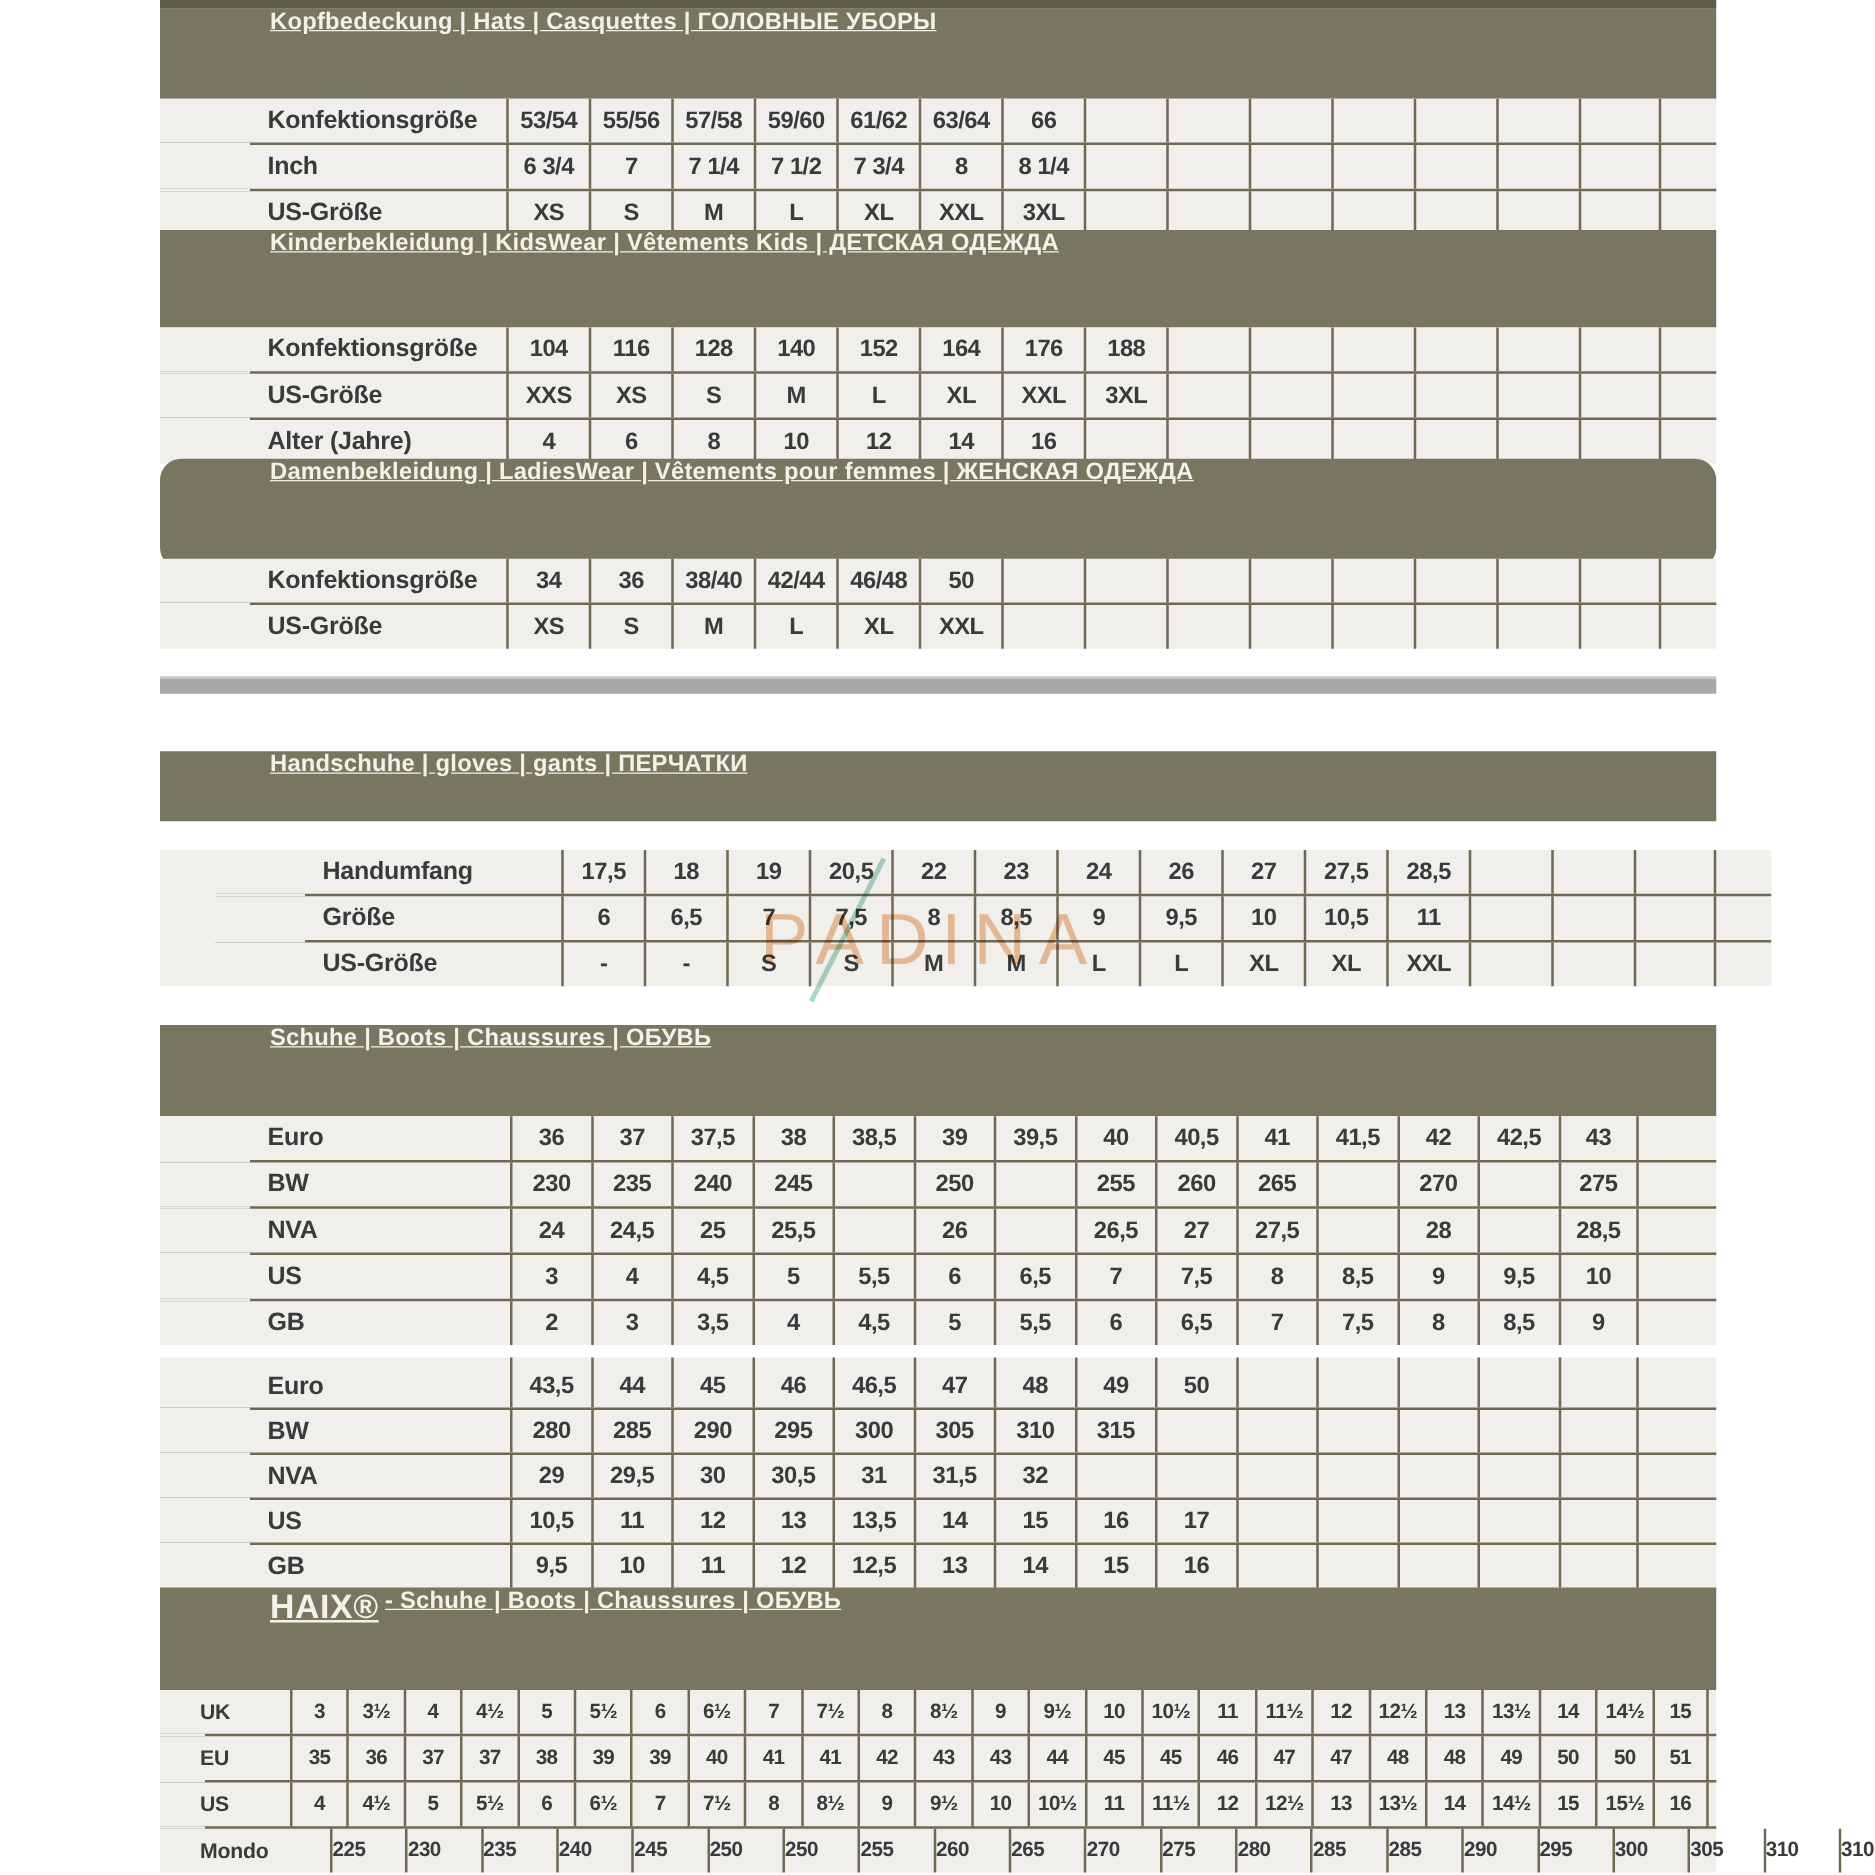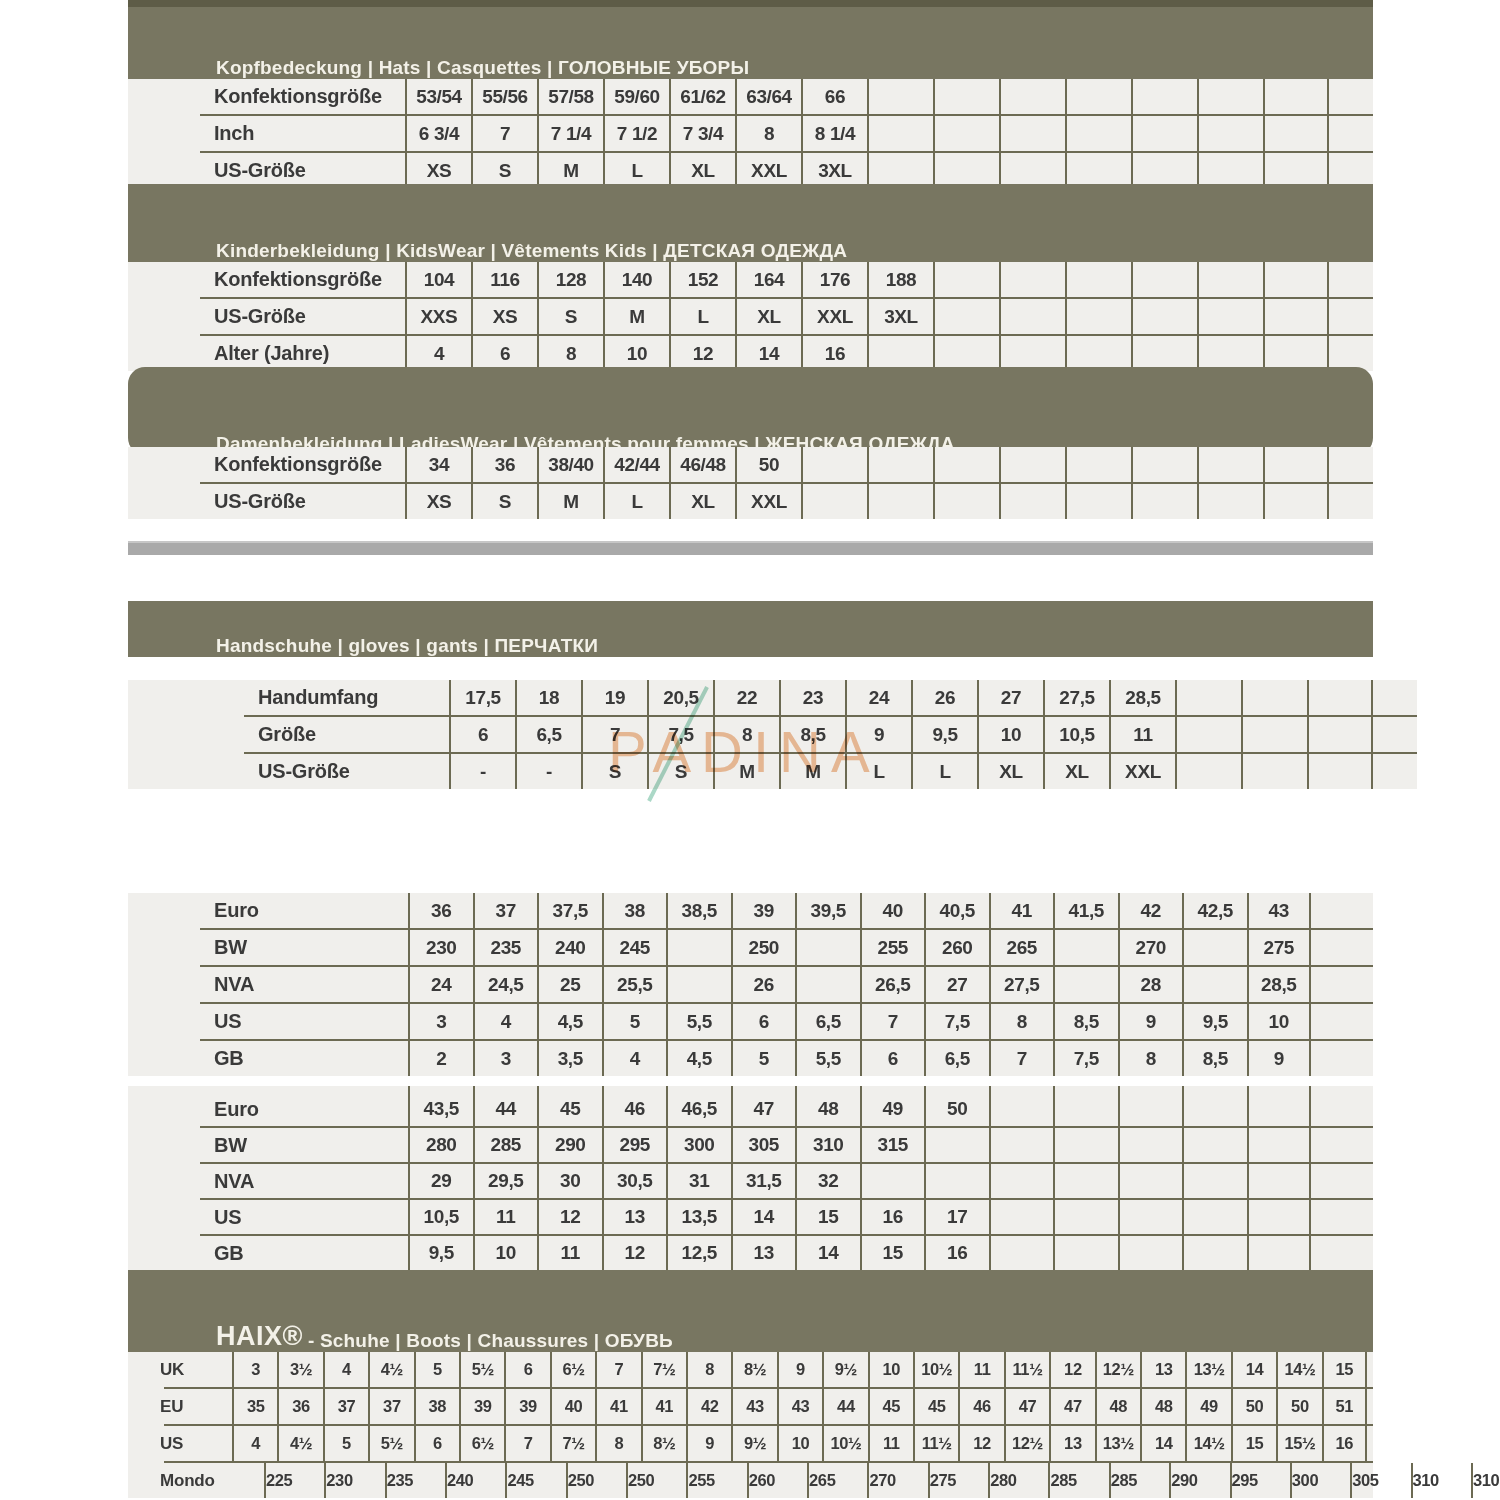--- a/index.html
+++ b/index.html
@@ -7,22 +7,22 @@
     --ink:#3a3a3a; --band-ink:#f3f1e8; --divider:#a9a9a9;
     --wm-text:#f0b183; --wm-line:#8fcbb4;
   }
   html,body{margin:0;padding:0;background:#fff;}
   #canvas{
     position:relative;width:1500px;height:1500px;background:#ffffff;overflow:hidden;
     font-family:"Liberation Sans",sans-serif;
   }
   .band{
     position:absolute;left:128px;width:1245px;background:var(--band);
-    display:flex;align-items:flex-end;padding-left:88px;box-sizing:border-box;
-    color:var(--band-ink);font-weight:700;font-size:19px;letter-spacing:.2px;
+    display:flex;align-items:flex-start;padding-left:88px;box-sizing:border-box;
+    color:var(--band-ink);font-weight:700;font-size:19px;letter-spacing:.2px;text-decoration:underline;
   }
   .band .brand{font-size:27px;margin-right:5px;letter-spacing:.5px;}
   .topstrip{position:absolute;left:128px;width:1245px;background:var(--band-dark);}
   .sheet{position:absolute;left:128px;width:1245px;background:var(--sheet);}
   .trow{display:grid;position:relative;}
   .trow.sep{border-top:2px solid var(--line);}
   .trow.sep::before{content:'';position:absolute;left:0;top:-2px;height:2px;width:var(--inset,72px);background:var(--sheet);}
   .lbl{display:flex;align-items:center;padding-left:86px;box-sizing:border-box;
        font-weight:700;font-size:20px;color:var(--ink);letter-spacing:-.2px;}
   .val{border-left:2px solid var(--line);display:flex;align-items:center;justify-content:center;
@@ -265,20 +265,23 @@
         <div class="val">XL</div>
         <div class="val">XL</div>
         <div class="val">XXL</div>
         <div class="val"></div>
         <div class="val"></div>
         <div class="val last"></div>
         <div class="stub"></div>
       </div>
     </div>
 
+  <div class="band" style="top:820px;height:73px;">
+    <span>Schuhe | Boots | Chaussures | ОБУВЬ</span>
+  </div>
   <div class="sheet" style="top: 893px; --inset: 72px;">
       <div class="trow" style="grid-template-columns: 280px repeat(14, 1fr) 62px; height: 35px;">
         <div class="lbl">Euro</div>
         <div class="val">36</div>
         <div class="val">37</div>
         <div class="val">37,5</div>
         <div class="val">38</div>
         <div class="val">38,5</div>
         <div class="val">39</div>
         <div class="val">39,5</div>

